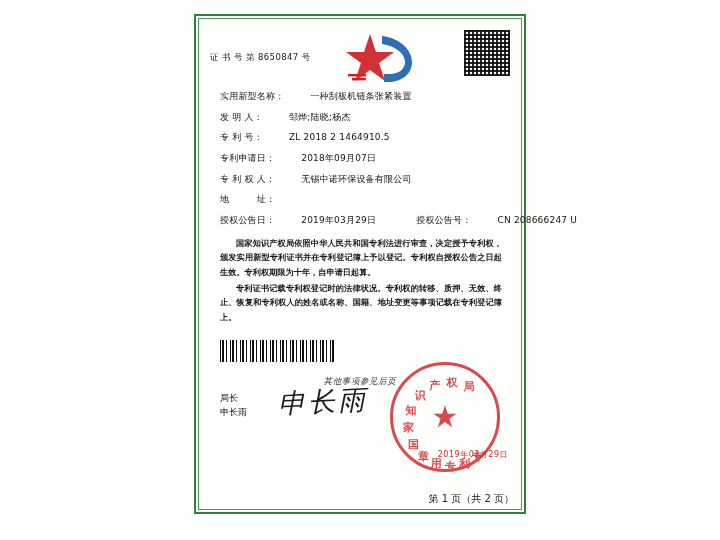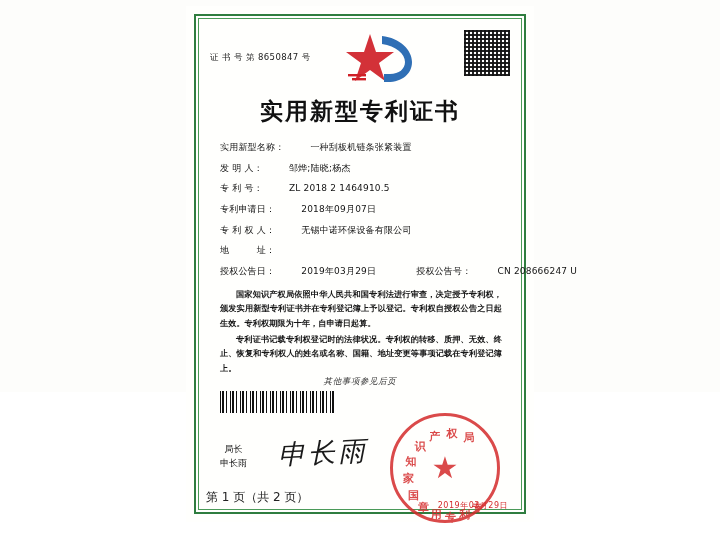--- a/index.html
+++ b/index.html
@@ -163,21 +163,20 @@
     margin-top: 6px;
     height: 86px;
   }
   .sig-labels {
     position: absolute;
     left: 14px;
     top: 24px;
     font-size: 9px;
     line-height: 1.5;
     color: #141414;
-    text-align: center;
   }
   .sig-script {
     position: absolute;
     left: 72px;
     top: 16px;
     font-size: 27px;
     font-family: "DejaVu Serif", "Liberation Serif", serif;
     font-style: italic;
     color: #1a1a1a;
     letter-spacing: 3px;
@@ -226,22 +225,22 @@
     color: #d42b2b;
     white-space: nowrap;
     letter-spacing: 0.5px;
   }
 
   .page-no {
     position: absolute;
     left: 0;
     right: 0;
     bottom: 2px;
-    text-align: left;
-    font-size: 12px;
+    text-align: right;
+    font-size: 10px;
     color: #222;
   }
 
   .footer-note {
     position: absolute;
     left: 0;
     right: 0;
     bottom: 4px;
     text-align: center;
     font-size: 8.5px;
@@ -269,21 +268,20 @@
             <path d="M44 4 L50 22 L68 22 L53 33 L59 51 L44 40 L29 51 L35 33 L20 22 L38 22 Z" fill="#cf2027" opacity="0.92"></path>
             <path d="M56 6 C74 8 86 20 86 32 C86 44 76 52 62 52 L58 52 L58 44 L64 44 C73 44 79 39 79 32 C79 24 70 16 56 14 Z" fill="#2f6fb5"></path>
             <rect x="22" y="44" width="18" height="2.4" fill="#cf2027"></rect>
             <rect x="26" y="48" width="14" height="2.4" fill="#cf2027"></rect>
           </svg>
         </div>
 
         <div class="qr"></div>
       </div>
 
-      <div class="title">实用新型专利证书</div>
 
       <div class="fields">
 
         <div class="frow">
           <div class="flabel">实用新型名称：</div>
           <div class="fvalue">一种刮板机链条张紧装置</div>
         </div>
 
         <div class="frow">
           <div class="flabel">发 明 人：</div>

